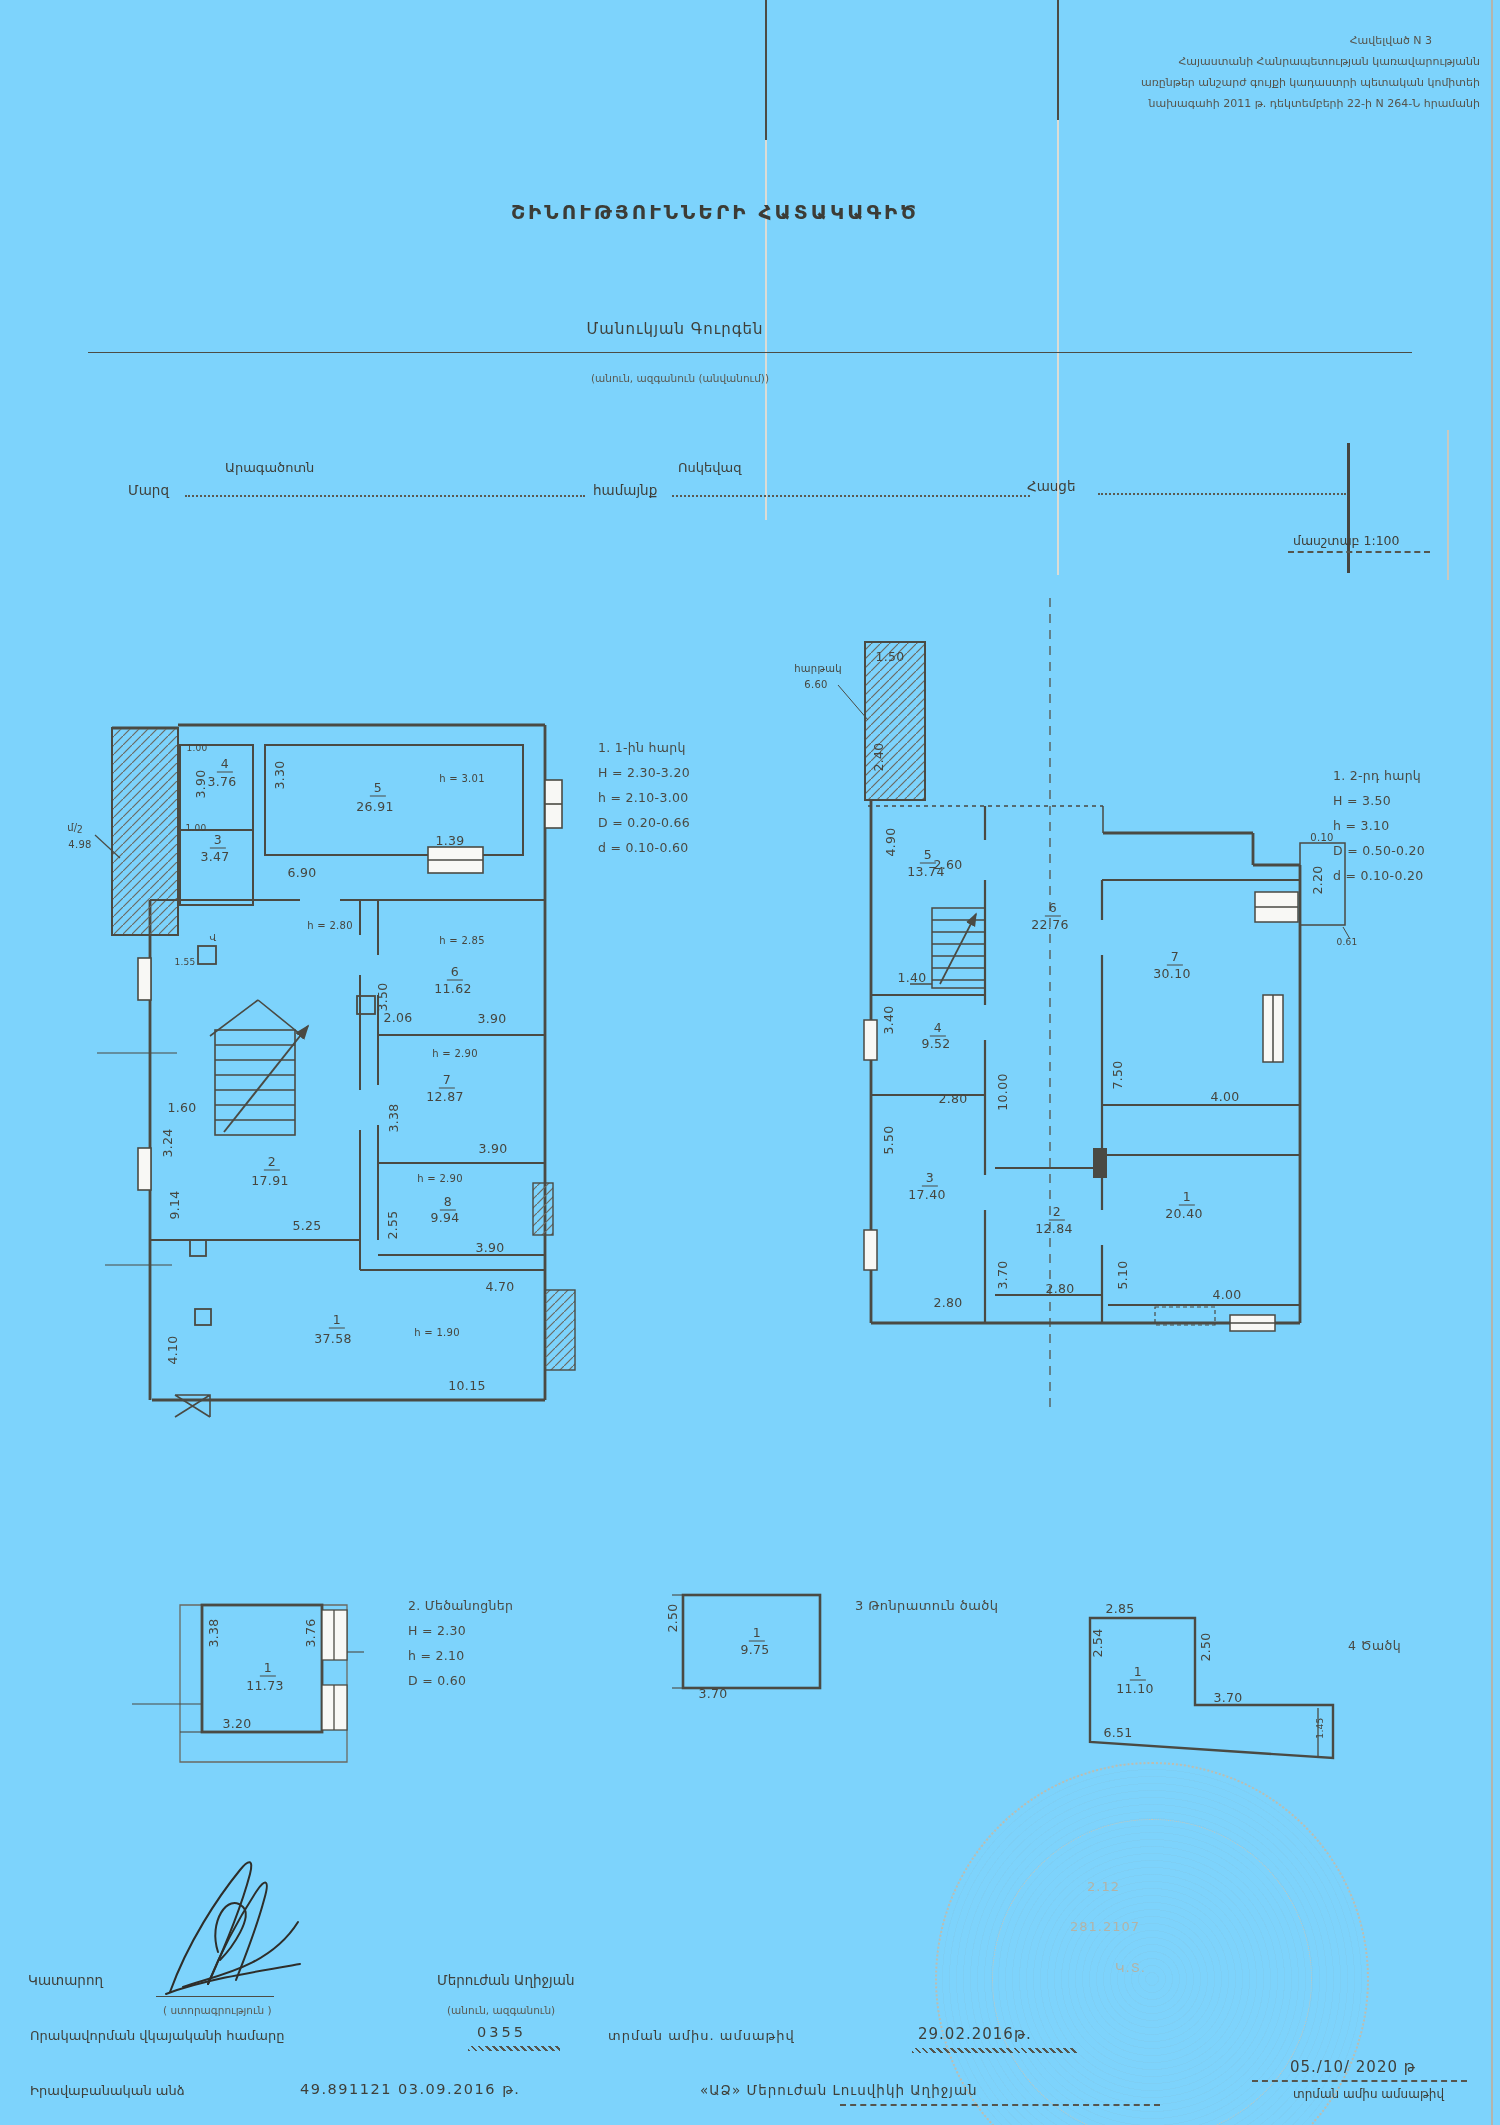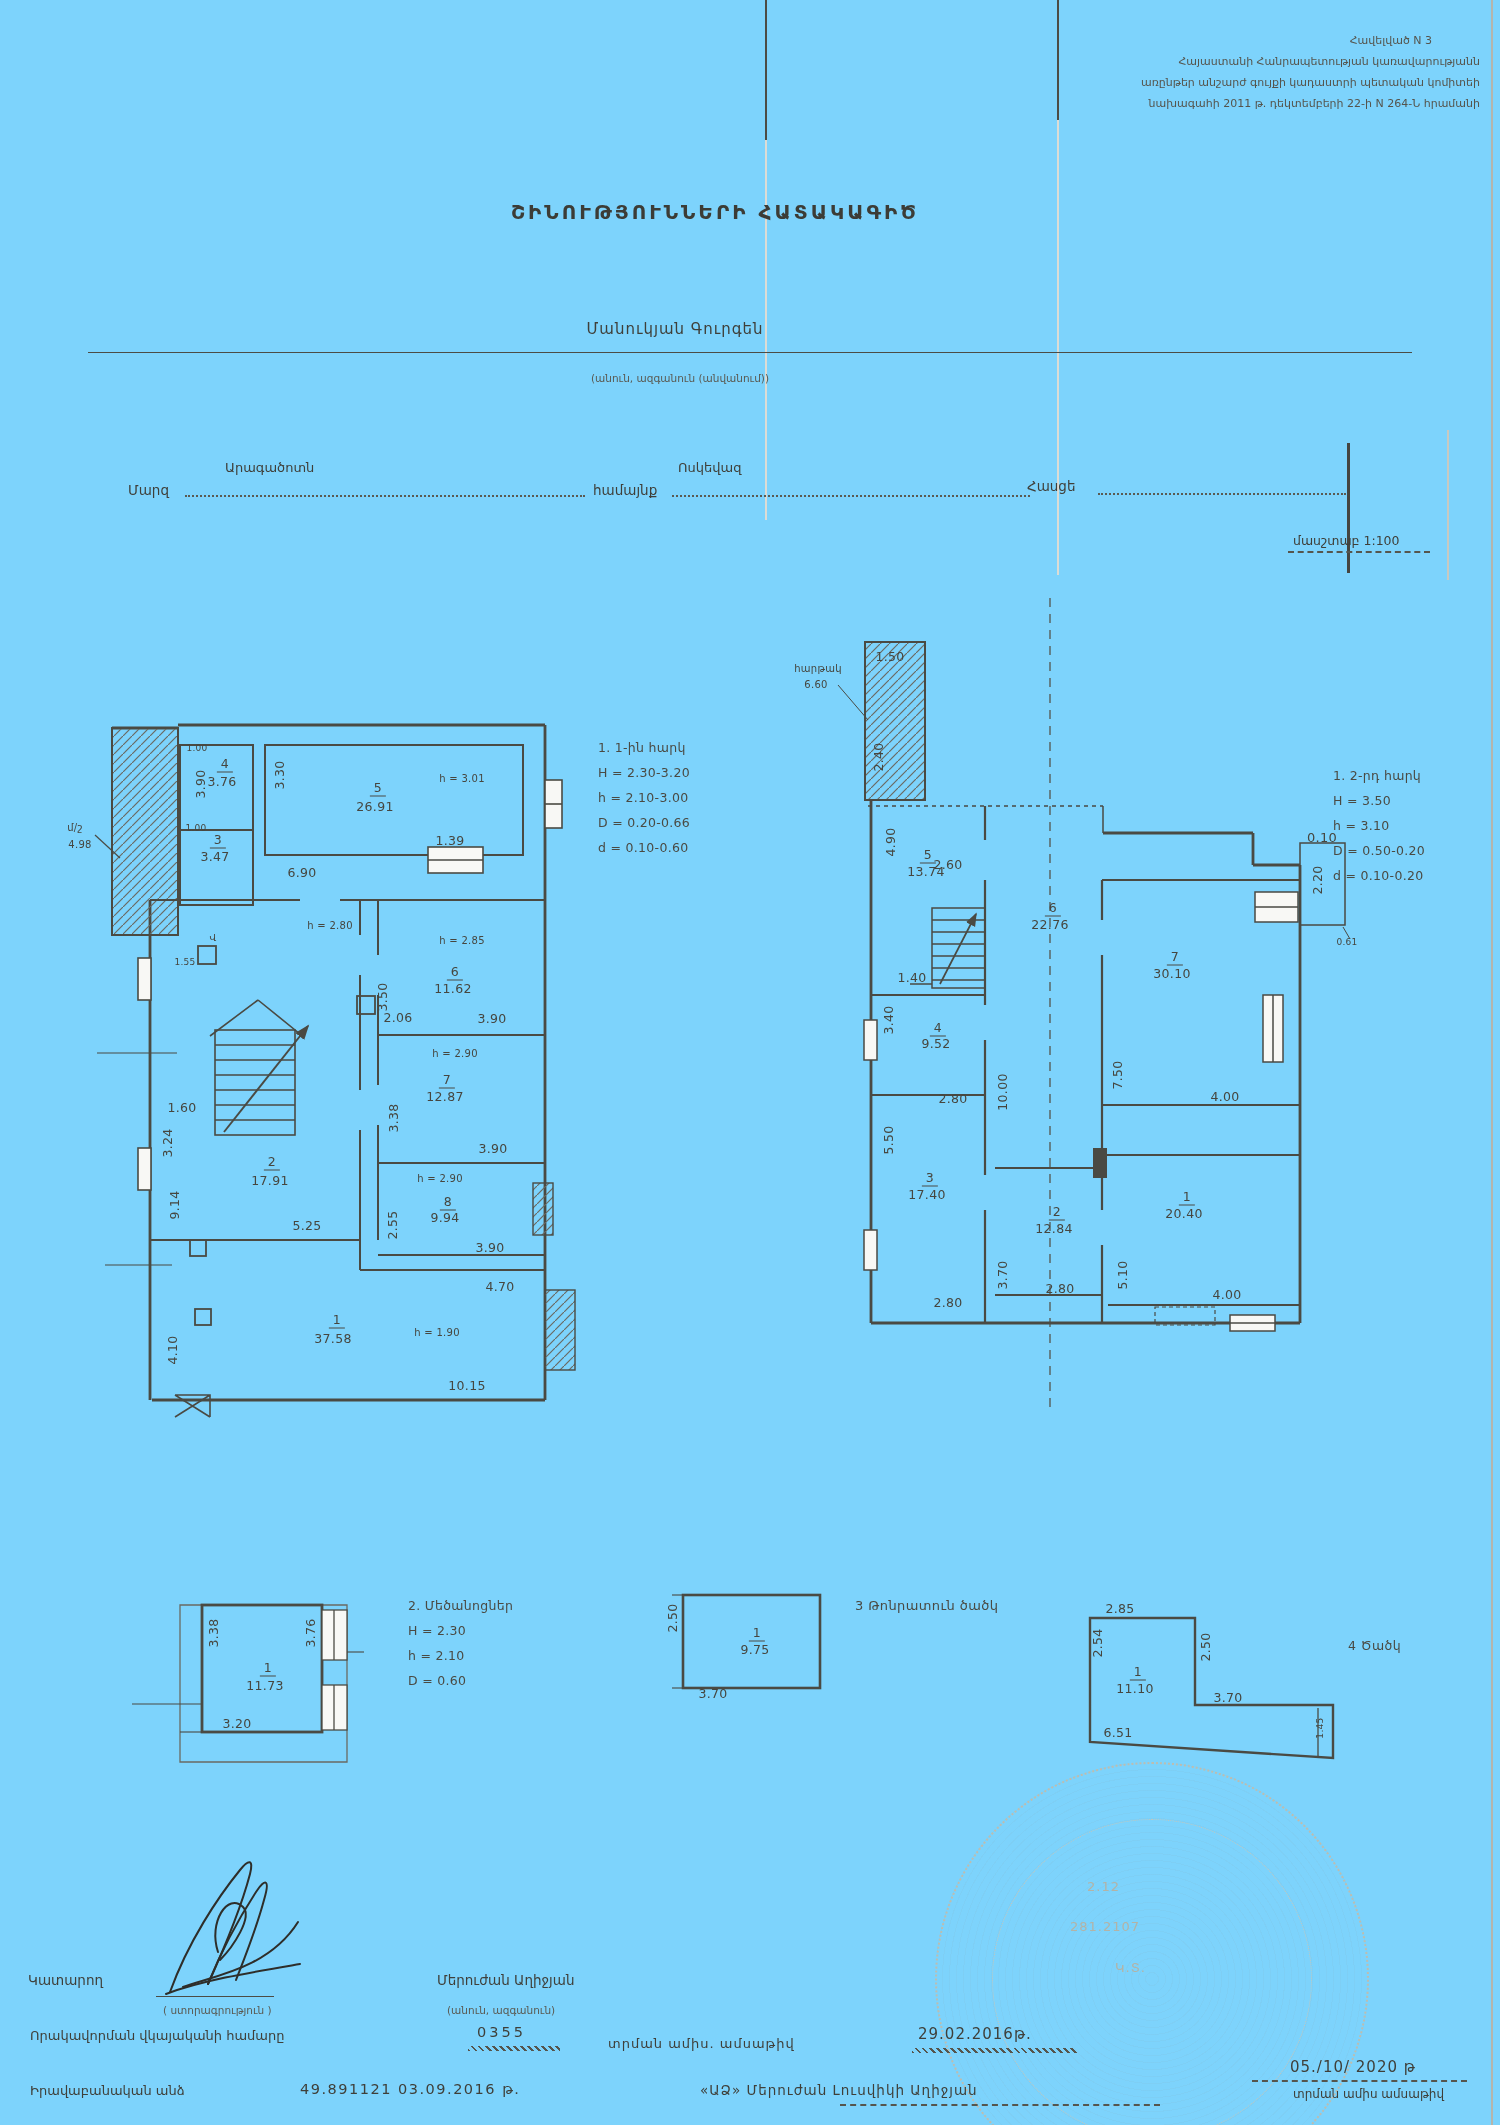--- a/index.html
+++ b/index.html
@@ -230,21 +230,21 @@
       <span class="lbl rn" style="left: 148px; top: 438px; transform: translate(-50%, -50%);">4</span>
       <span class="lbl" style="left: 146px; top: 453px; transform: translate(-50%, -50%);">9.52</span>
       <span class="lbl" style="left: 163px; top: 508px; transform: translate(-50%, -50%);">2.80</span>
       <span class="lbl" style="left: 212px; top: 502px; transform: translate(-50%, -50%) rotate(-90deg);">10.00</span>
       <span class="lbl rn" style="left: 263px; top: 318px; transform: translate(-50%, -50%);">6</span>
       <span class="lbl" style="left: 260px; top: 334px; transform: translate(-50%, -50%);">22.76</span>
       <span class="lbl rn" style="left: 385px; top: 367px; transform: translate(-50%, -50%);">7</span>
       <span class="lbl" style="left: 382px; top: 383px; transform: translate(-50%, -50%);">30.10</span>
       <span class="lbl" style="left: 327px; top: 485px; transform: translate(-50%, -50%) rotate(-90deg);">7.50</span>
       <span class="lbl" style="left: 435px; top: 506px; transform: translate(-50%, -50%);">4.00</span>
-      <span class="lbl" style="left: 532px; top: 247px; font-size: 13px; transform: translate(-50%, -50%);">0.10</span>
+      <span class="lbl" style="left: 532px; top: 247px; font-size: 10px; transform: translate(-50%, -50%);">0.10</span>
       <span class="lbl" style="left: 527px; top: 290px; transform: translate(-50%, -50%) rotate(-90deg);">2.20</span>
       <span class="lbl" style="left: 557px; top: 352px; font-size: 9px; transform: translate(-50%, -50%);">0.61</span>
       <span class="lbl" style="left: 98px; top: 550px; transform: translate(-50%, -50%) rotate(-90deg);">5.50</span>
       <span class="lbl rn" style="left: 140px; top: 588px; transform: translate(-50%, -50%);">3</span>
       <span class="lbl" style="left: 137px; top: 604px; transform: translate(-50%, -50%);">17.40</span>
       <span class="lbl" style="left: 158px; top: 712px; transform: translate(-50%, -50%);">2.80</span>
       <span class="lbl rn" style="left: 267px; top: 622px; transform: translate(-50%, -50%);">2</span>
       <span class="lbl" style="left: 264px; top: 638px; transform: translate(-50%, -50%);">12.84</span>
       <span class="lbl" style="left: 212px; top: 685px; transform: translate(-50%, -50%) rotate(-90deg);">3.70</span>
       <span class="lbl" style="left: 270px; top: 698px; transform: translate(-50%, -50%);">2.80</span>
@@ -339,21 +339,21 @@
   </svg>
   <div class="txt footer" style="left:28px;top:1972px;font-size:13.5px;">Կատարող</div>
   <div class="rule" style="left:156px;top:1996px;width:118px;border-top-width:1.5px;"></div>
   <div class="txt" style="left:163px;top:2004px;font-size:10.5px;color:#5a5a52;">( ստորագրություն )</div>
   <div class="txt footer" style="left:437px;top:1972px;font-size:13.5px;">Մերուժան Աղիջյան</div>
   <div class="txt" style="left:447px;top:2004px;font-size:10.5px;color:#5a5a52;">(անուն, ազգանուն)</div>
 
   <div class="txt footer" style="left:30px;top:2028px;">Որակավորման վկայականի համարը</div>
   <div class="txt" style="left:477px;top:2024px;font-size:14.5px;letter-spacing:3px;">0355</div>
   <div class="hatchline" style="left:468px;top:2046px;width:92px;"></div>
-  <div class="txt footer" style="left:608px;top:2028px;letter-spacing:1px;margin-top:8px;">տրման ամիս. ամսաթիվ</div>
+  <div class="txt footer" style="left:608px;top:2028px;letter-spacing:1px;">տրման ամիս. ամսաթիվ</div>
   <div class="txt" style="left:918px;top:2025px;font-size:15px;letter-spacing:1px;">29.02.2016թ.</div>
   <div class="hatchline" style="left:912px;top:2048px;width:165px;"></div>
 
   <div class="txt footer" style="left:30px;top:2083px;">Իրավաբանական անձ</div>
   <div class="txt" style="left:300px;top:2081px;font-size:14.5px;letter-spacing:1.5px;">49.891121 03.09.2016 թ.</div>
   <div class="txt footer" style="left:700px;top:2082px;font-size:13.5px;letter-spacing:1px;">«ԱՁ» Մերուժան Լուսվիկի Աղիջյան</div>
   <div class="dash" style="left:840px;top:2104px;width:320px;"></div>
 
   <div class="txt" style="left:1290px;top:2058px;font-size:15px;letter-spacing:1px;">05./10/ 2020 թ</div>
   <div class="dash" style="left:1252px;top:2080px;width:215px;"></div>

